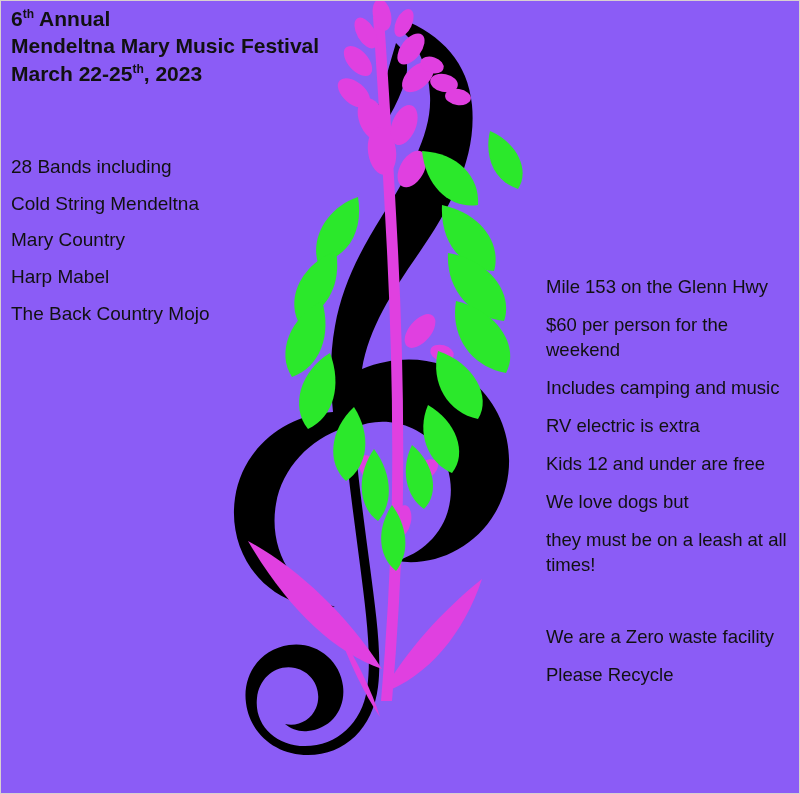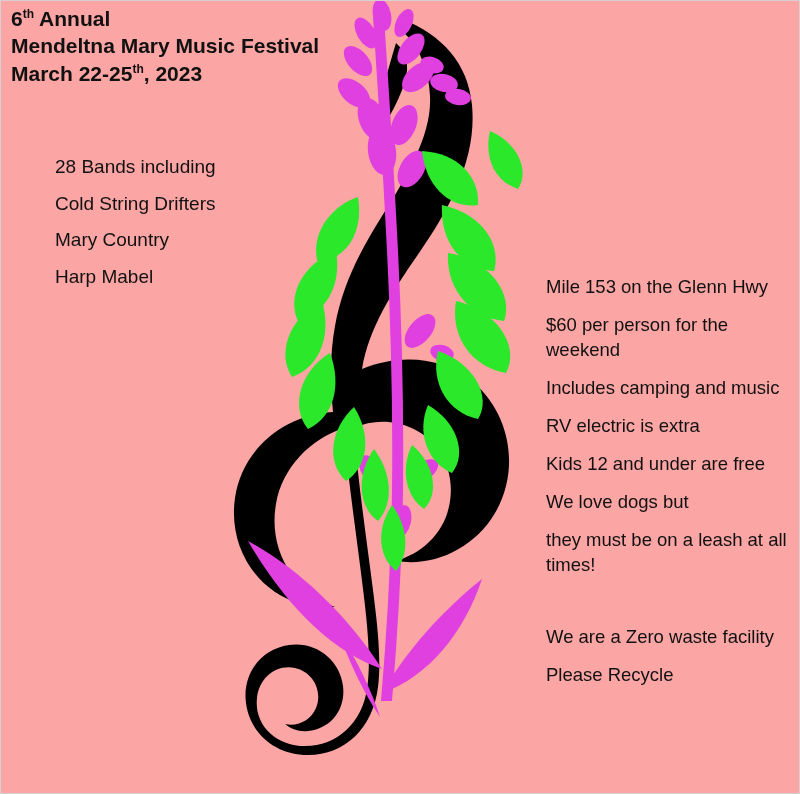--- a/index.html
+++ b/index.html
@@ -7,21 +7,21 @@
     padding: 0;
     background: #ffffff;
   }
   body {
     font-family: "Liberation Sans", sans-serif;
   }
   .poster {
     position: relative;
     width: 800px;
     height: 794px;
-    background: #fca5a5;
+    background: #8b5cf6;
     overflow: hidden;
     box-sizing: border-box;
     border: 1px solid #d8d0d0;
   }
 
   
   .header {
     position: absolute;
     left: 10px;
     top: 4px;
@@ -47,21 +47,20 @@
     left: 10px;
     top: 148px;
     width: 330px;
     z-index: 5;
   }
   .bands-item {
     font-size: 19px;
     color: #111111;
     line-height: 1.93;
     white-space: nowrap;
-    margin-left: 44px;
   }
 
   
   .info {
     position: absolute;
     left: 545px;
     top: 274px;
     width: 258px;
     z-index: 5;
   }
@@ -207,23 +206,24 @@
   </div>
 
   <div class="header">
     <div class="header-line"><span>6</span><sup>th</sup><span> Annual</span></div>
     <div class="header-line">Mendeltna Mary Music Festival</div>
     <div class="header-line"><span>March 22-25</span><sup>th</sup><span>, 2023</span></div>
   </div>
 
   <div class="bands">
     <div class="bands-item">28 Bands including</div>
-    <div class="bands-item">Cold String Drifters</div>
+    <div class="bands-item">Cold String Mendeltna</div>
     <div class="bands-item">Mary Country</div>
     <div class="bands-item">Harp Mabel</div>
+    <div class="bands-item">The Back Country Mojo</div>
   </div>
 
   <div class="info">
     <div class="info-item">Mile 153 on the Glenn Hwy</div>
     <div class="info-item">$60 per person for the weekend</div>
     <div class="info-item">Includes camping and music</div>
     <div class="info-item">RV electric is extra</div>
     <div class="info-item">Kids 12 and under are free</div>
     <div class="info-item">We love dogs but</div>
     <div class="info-item">they must be on a leash at all times!</div>

